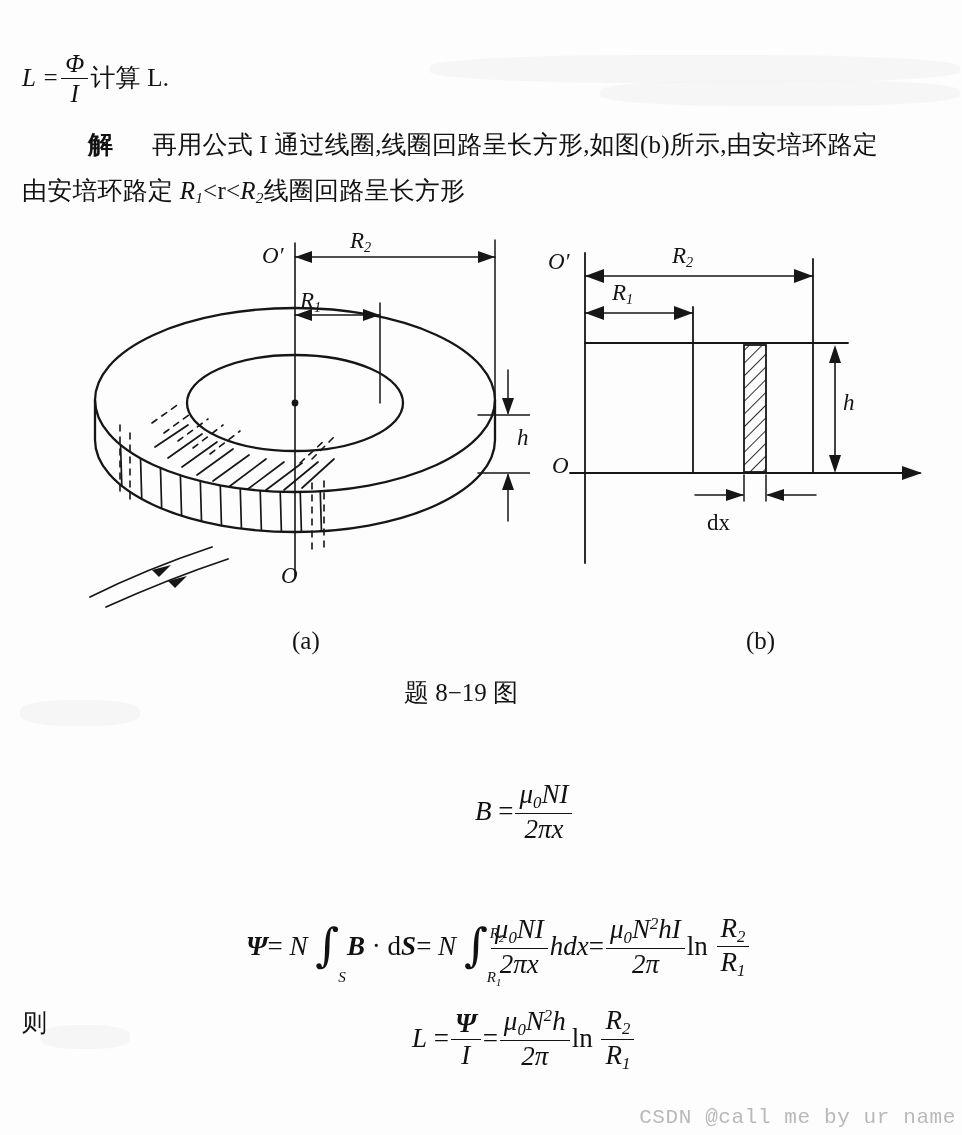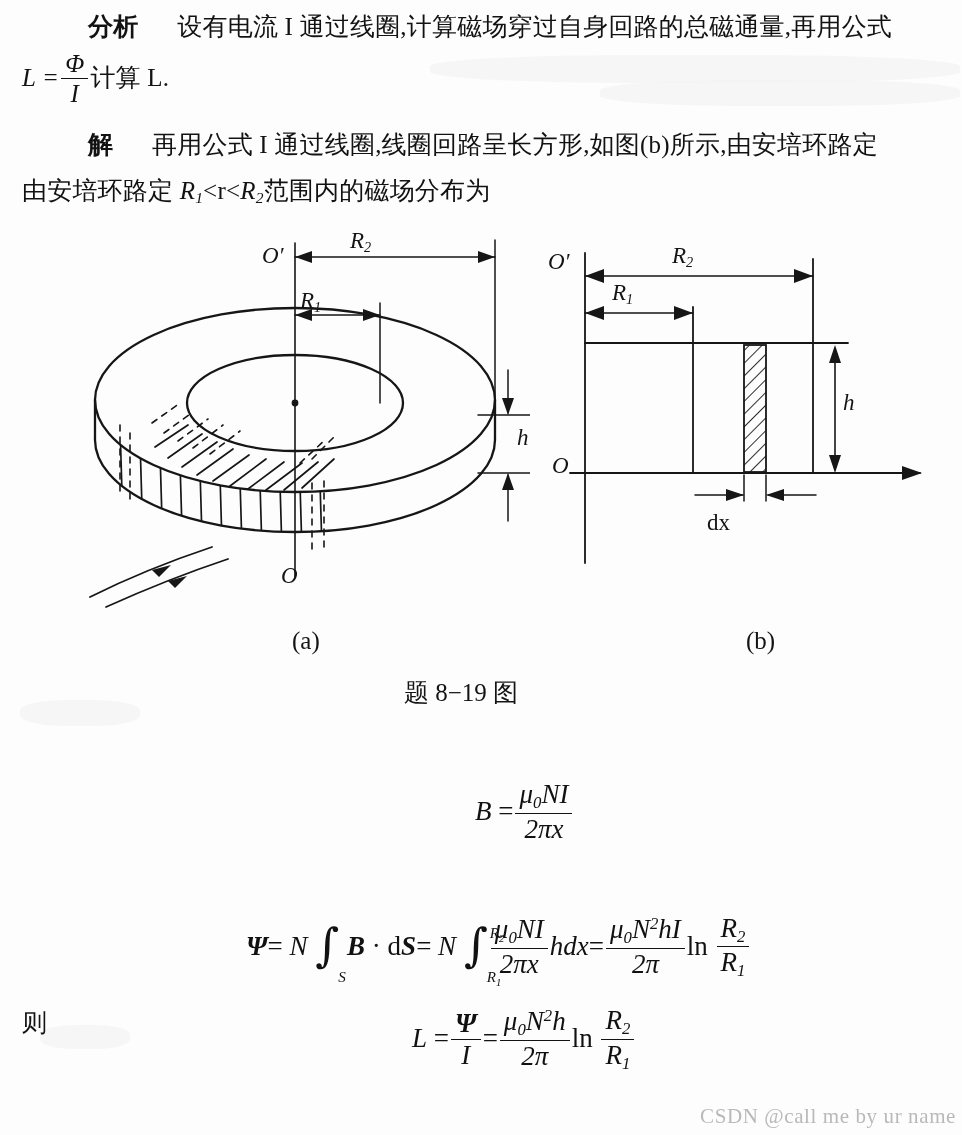--- a/index.html
+++ b/index.html
@@ -111,21 +111,21 @@
     color: #141414;
   }
 
   
   .watermark {
     position: absolute;
     right: 6px;
     bottom: 6px;
     font-size: 21px;
     color: #b9b9b9;
-    font-family: Liberation Serif, serif;
+    font-family: Liberation Mono, monospace;
     letter-spacing: 0.6px;
     white-space: nowrap;
   }
 
   
   .blotch {
     position: absolute;
     background: #f3f3f3;
     opacity: 0.65;
     border-radius: 40%;
@@ -135,38 +135,33 @@
 </head>
 <body>
 
 <div class="page">
 
   <div class="blotch" style="left:430px;top:55px;width:530px;height:28px;"></div>
   <div class="blotch" style="left:600px;top:80px;width:360px;height:26px;"></div>
   <div class="blotch" style="left:20px;top:700px;width:120px;height:26px;"></div>
   <div class="blotch" style="left:40px;top:1025px;width:90px;height:24px;"></div>
 
-  <div class="para" style="left:88px;top:4px;">
-    <span class="bold-lead">分析</span>
-    <span style="display:inline-block;width:26px;"></span>
-    <span>设有电流 I 通过线圈,计算磁场穿过自身回路的总磁通量,再用公式</span>
-  </div>
 
   <div class="para" style="left:22px;top:52px;">
     <span class="ital">L =</span><span class="frac"><span class="num ital">Φ</span><span class="den ital">I</span></span><span>计算 L.</span>
   </div>
 
   <div class="para" style="left:88px;top:122px;">
     <span class="bold-lead">解</span>
     <span style="display:inline-block;width:26px;"></span>
     <span>再用公式 I 通过线圈,线圈回路呈长方形,如图(b)所示,由安培环路定</span>
   </div>
 
   <div class="para" style="left:22px;top:168px;">
-    <span>由安培环路定 </span><span class="ital">R</span><span class="sub">1</span><span>&lt;r&lt;</span><span class="ital">R</span><span class="sub">2</span><span>范围内的磁场分布为</span>
+    <span>由安培环路定 </span><span class="ital">R</span><span class="sub">1</span><span>&lt;r&lt;</span><span class="ital">R</span><span class="sub">2</span><span>线圈回路呈长方形</span>
   </div>
 
   <div class="figure-wrap">
 
     <svg width="470" height="410" viewBox="0 0 470 410" style="position:absolute;left:60px;top:0;">
       <defs>
         <clipPath id="ringBody">
           <path d="M 35,175 A 200,92 0 0 0 435,175 L 435,215 A 200,92 0 0 1 35,215 Z"></path>
         </clipPath>
         <clipPath id="outerEllipseClip">

